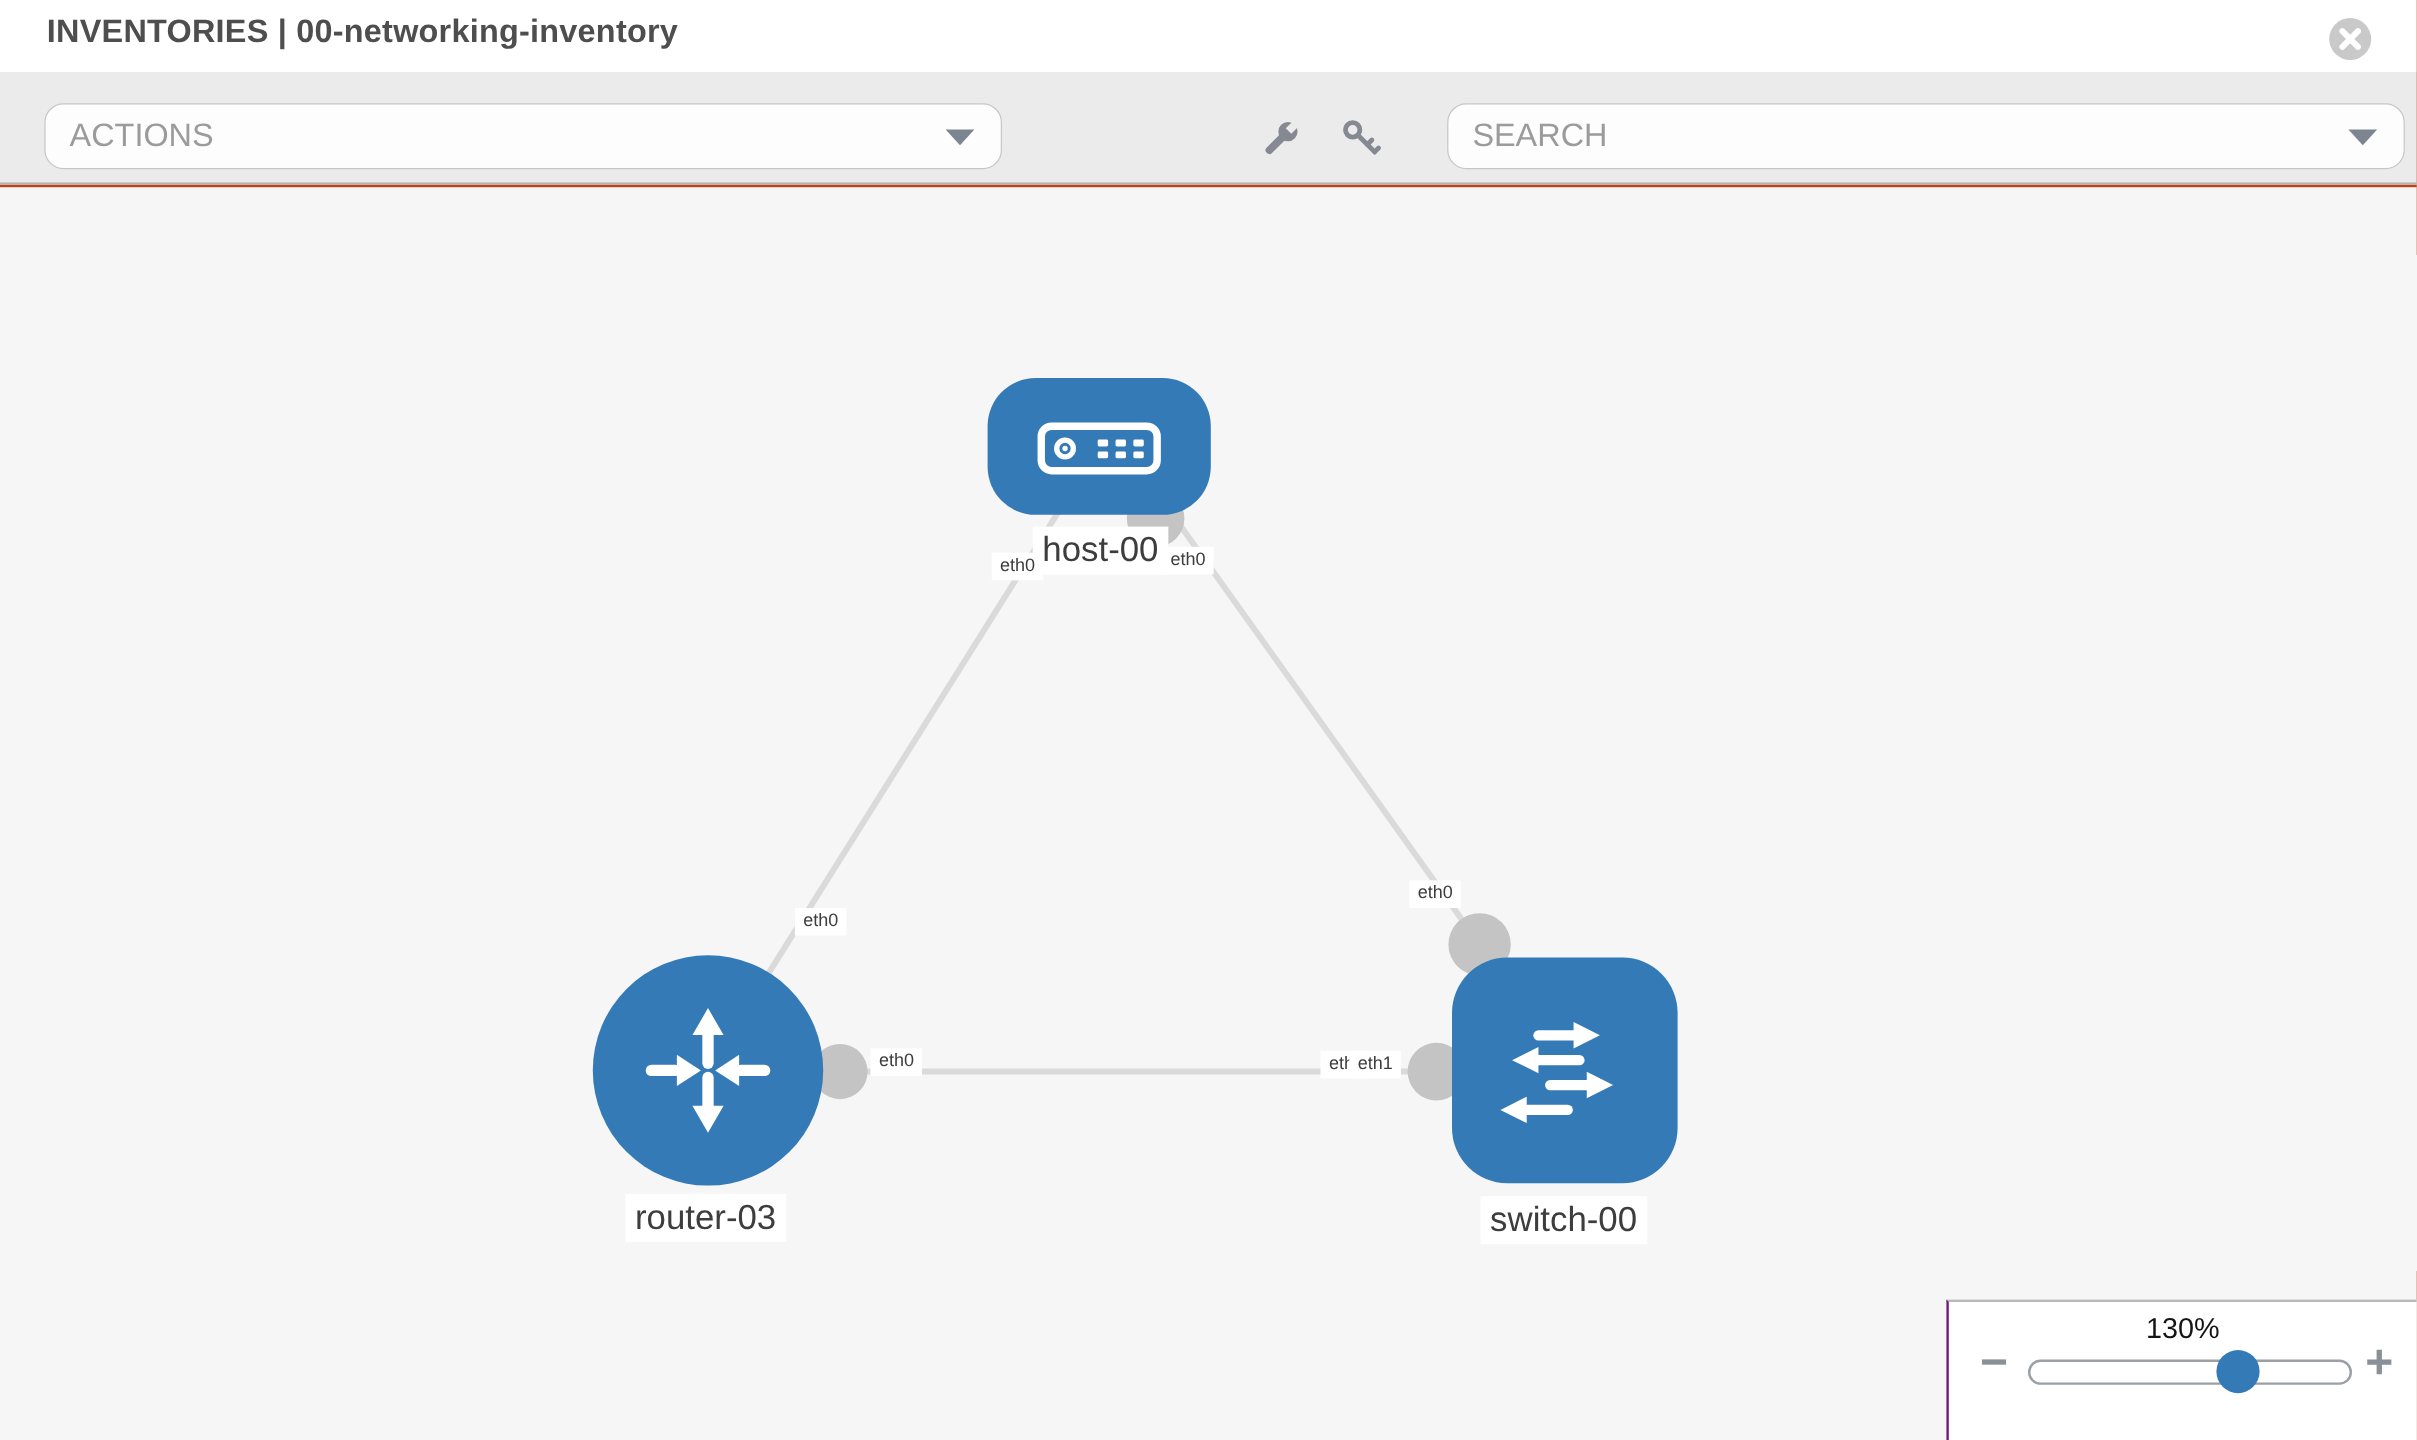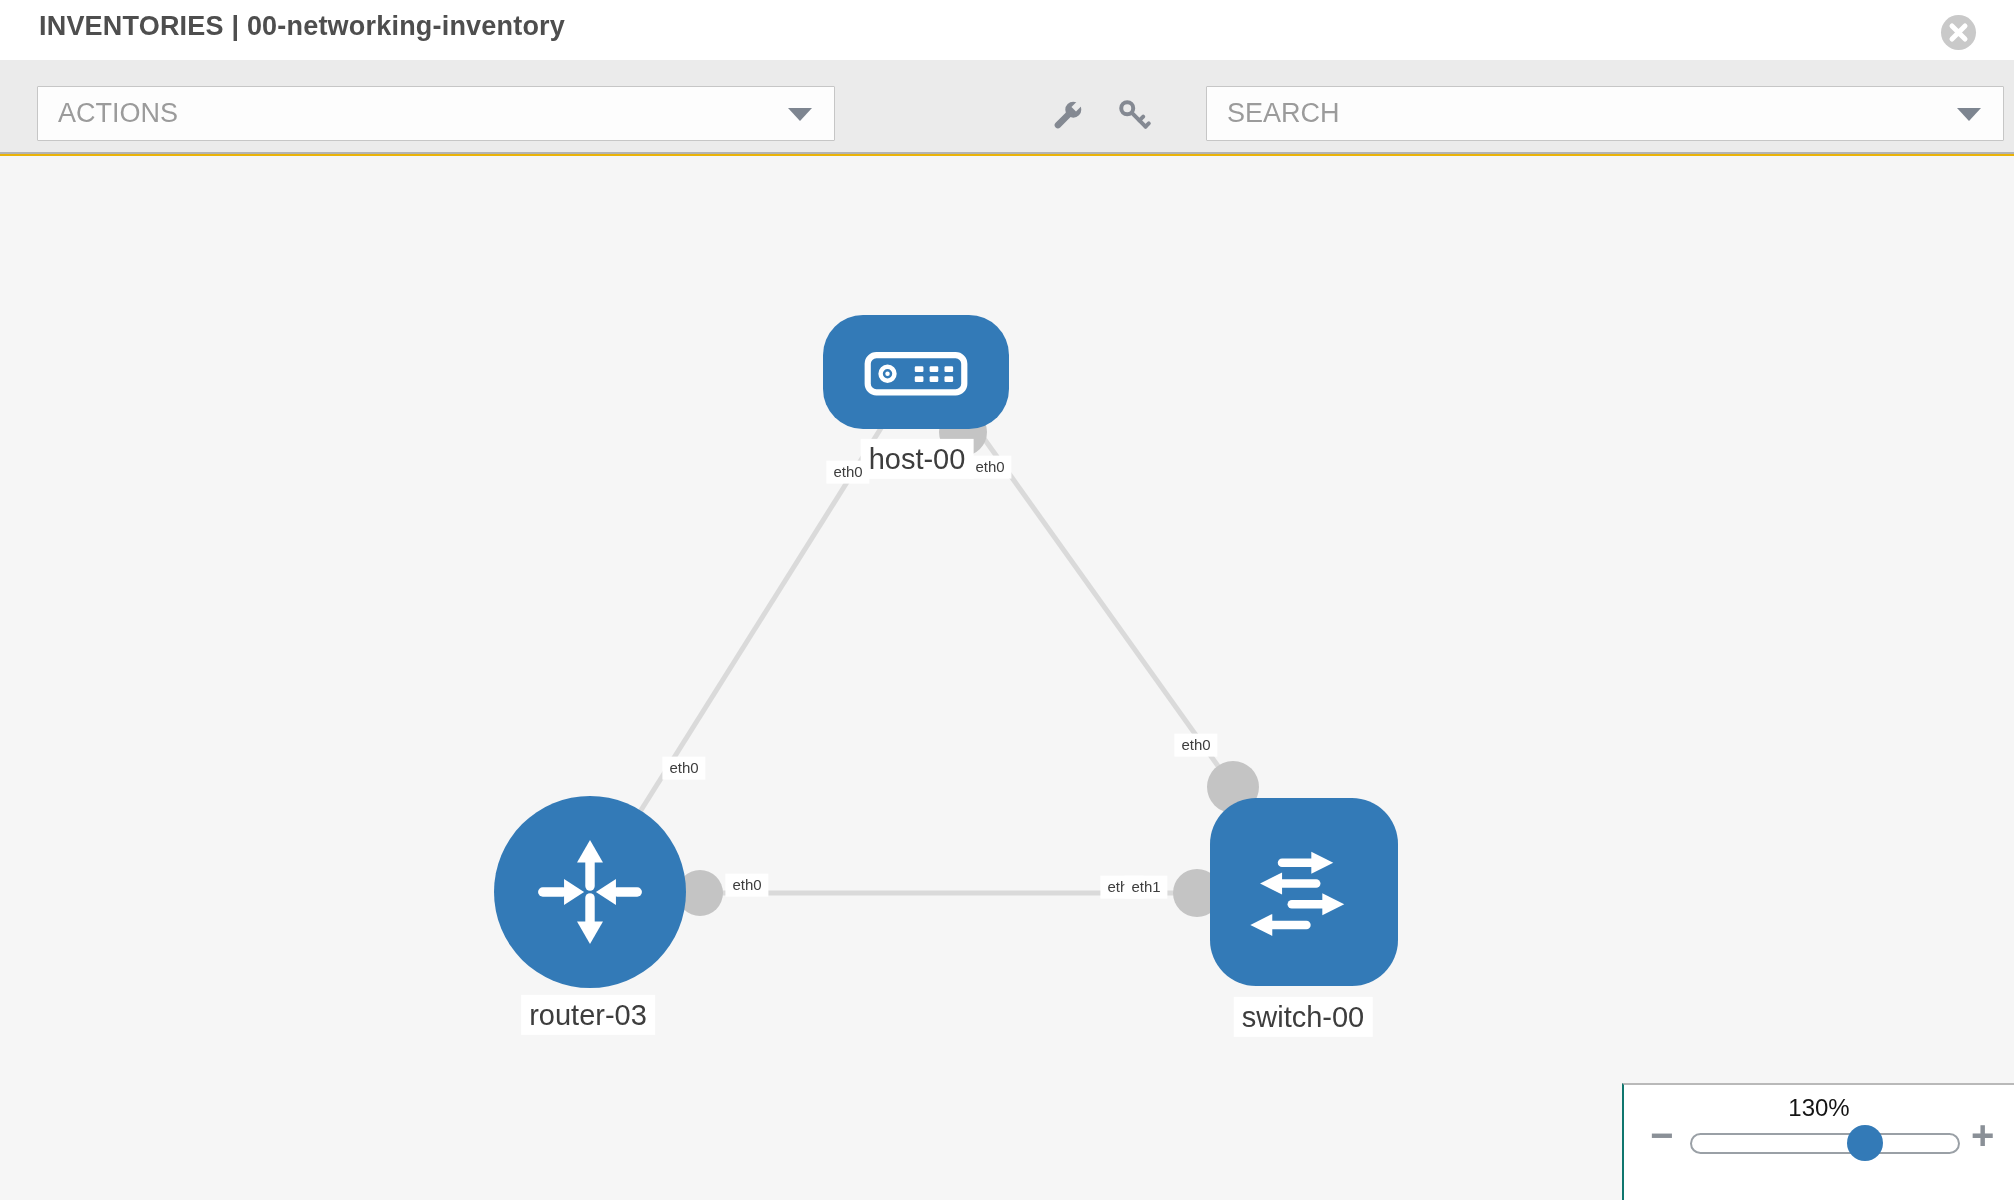--- a/index.html
+++ b/index.html
@@ -1,34 +1,34 @@
 <!DOCTYPE html>
 <html><head>
 <meta charset="utf-8">
 <style>
   * { box-sizing: border-box; }
   html,body { margin:0; padding:0; }
   .app {
     position:relative; width:2014px; height:1200px; overflow:hidden;
-    font-family:"Liberation Sans", sans-serif; background:#eab308;
+    font-family:"Liberation Sans", sans-serif; background:#c2410c;
   }
   
   .header { position:absolute; top:0; left:0; width:2014px; height:60px; background:#ffffff; }
   .page-title {
     position:absolute; left:39px; top:11px; font-size:27px; font-weight:bold;
     color:#4e4e4e; letter-spacing:.2px; white-space:nowrap;
   }
   .close-btn { position:absolute; left:1940px; top:14px; width:37px; height:37px;
     padding:0; border:none; background:transparent; cursor:pointer; }
   
   .toolbar { position:absolute; top:60px; left:0; width:2014px; height:94px;
     background:#ebebeb; border-bottom:2px solid #b3b3b3; }
   .select {
     position:absolute; top:26px; height:55px; background:#fdfdfd;
-    border:1px solid #c6c6c6; border-radius:1px; display:flex; align-items:center;
+    border:1px solid #c6c6c6; border-radius:16px; display:flex; align-items:center;
     padding:0 20px; color:#9b9b9b; font-size:27px; cursor:pointer;
   }
   .select-actions { left:37px;  width:798px; }
   .select-search  { left:1182px; width:798px;margin-left:24px; }
   .caret { position:absolute; right:22px; top:50%; margin-top:-6px; width:0; height:0;
     border-left:12px solid transparent; border-right:12px solid transparent;
     border-top:13px solid #7d8590; }
   .tool-btn { position:absolute; top:36px; width:40px; height:40px; padding:0;
     border:none; background:transparent; cursor:pointer; }
   .wrench-btn { left:1047px; }
@@ -40,21 +40,21 @@
     justify-content:center; cursor:pointer; }
   .node-host   { left:823px;  top:159px; width:186px; height:114px; border-radius:40px; }
   .node-router { left:494px;  top:640px; width:192px; height:192px; border-radius:50%; }
   .node-switch { left:1210px; top:642px; width:188px; height:188px; border-radius:46px; }
   .chip { position:absolute; transform:translate(-50%,-50%); background:#ffffff;
     color:#3d3d3d; white-space:nowrap; line-height:1.25; }
   .node-label { font-size:29px; padding:2px 8px;text-align:center; }
   .if-label   { font-size:15px; padding:2px 7px; }
   
   .zoom-panel { position:absolute; left:1622px; top:1083px; width:392px; height:117px;
-    background:#ffffff; border-top:2px solid #b9b9b9; border-left:2px solid #0f766e; }
+    background:#ffffff; border-top:2px solid #b9b9b9; border-left:2px solid #701a75; }
   .zoom-level { position:absolute; top:9px; left:0; width:100%; text-align:center;
     font-size:24px; color:#141414; }
   .zoom-btn { position:absolute; top:30px; padding:0; border:none; background:transparent;
     font-size:40px; font-weight:bold; color:#8a9097; cursor:pointer; line-height:1;
     font-family:"Liberation Sans", sans-serif; }
   .zoom-minus { left:26px; }
   .zoom-plus  { left:347px; }
   .slider-track { position:absolute; left:66px; top:48px; width:270px; height:21px;
     background:#ffffff; border:2px solid #9aa0a6; border-radius:12px; cursor:pointer; }
   .slider-thumb { position:absolute; left:155px; top:-10px; width:36px; height:36px;

